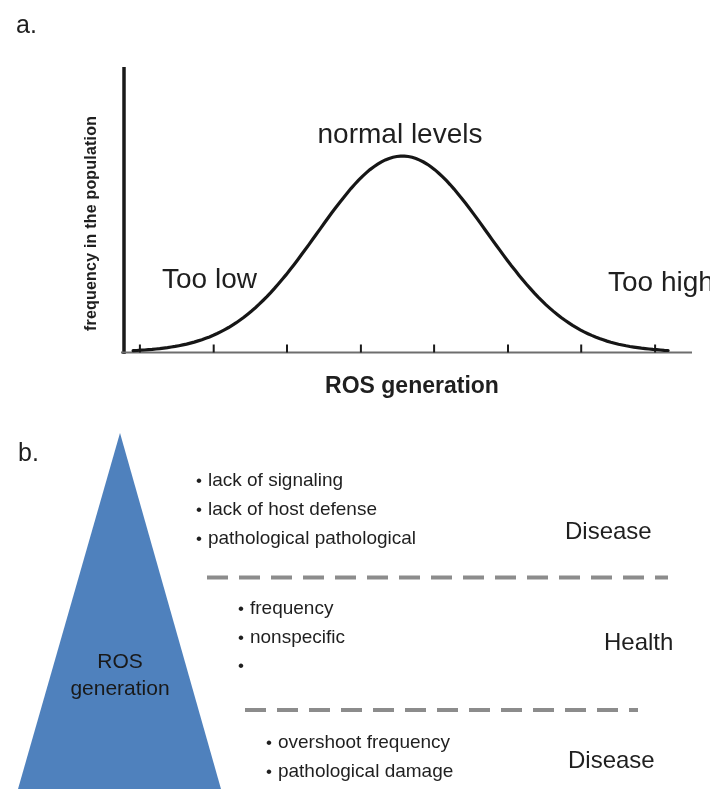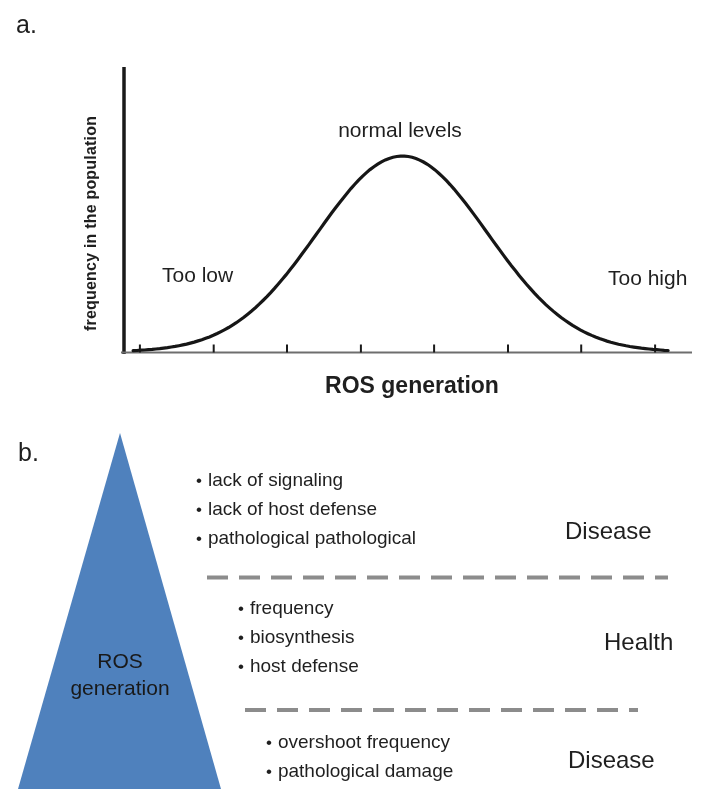--- a/index.html
+++ b/index.html
@@ -12,21 +12,21 @@
     overflow:hidden;
   }
   .abs{position:absolute;}
   .panel-label{font-size:25px;color:#1f1f1f;}
   .ylabel{
     left:82px;top:95px;width:30px;height:256px;
     writing-mode:vertical-rl;transform:rotate(180deg);
     text-align:center;font-weight:bold;font-size:16px;
     letter-spacing:.2px;white-space:nowrap;
   }
-  .annot{font-size:21px;white-space:nowrap;}
+  .annot{font-size:28px;white-space:nowrap;}
   .annot-peak{left:400px;top:118px;transform:translateX(-50%);}
   .annot-left{left:162px;top:263px;}
   .annot-right{left:564px;top:266px;margin-left:44px;}
   .xlabel{
     left:412px;top:372px;transform:translateX(-50%);
     font-weight:bold;font-size:23px;white-space:nowrap;
   }
   .tri-label{
     left:45px;top:647px;width:150px;
     text-align:center;font-size:21px;line-height:27px;color:#191919;
@@ -96,25 +96,24 @@
     </div>
   </div>
 
   <div class="abs blist list-2">
     <div class="li">
       <span class="b">•</span>
       <span>frequency</span>
     </div>
     <div class="li">
       <span class="b">•</span>
-      <span>biosynthesis</span>
+      <span>nonspecific</span>
     </div>
     <div class="li">
       <span class="b">•</span>
-      <span>host defense</span>
     </div>
   </div>
 
   <div class="abs blist list-3">
     <div class="li">
       <span class="b">•</span>
       <span>overshoot frequency</span>
     </div>
     <div class="li">
       <span class="b">•</span>

